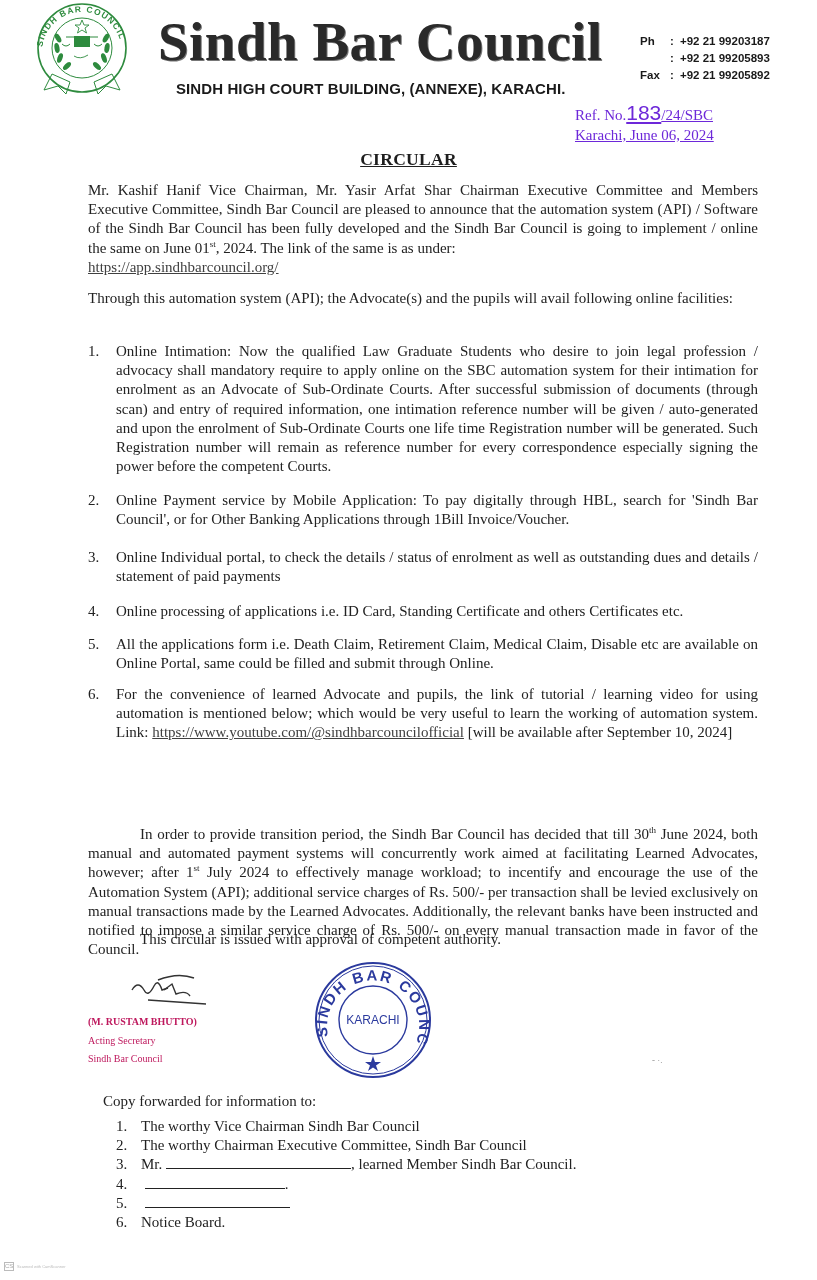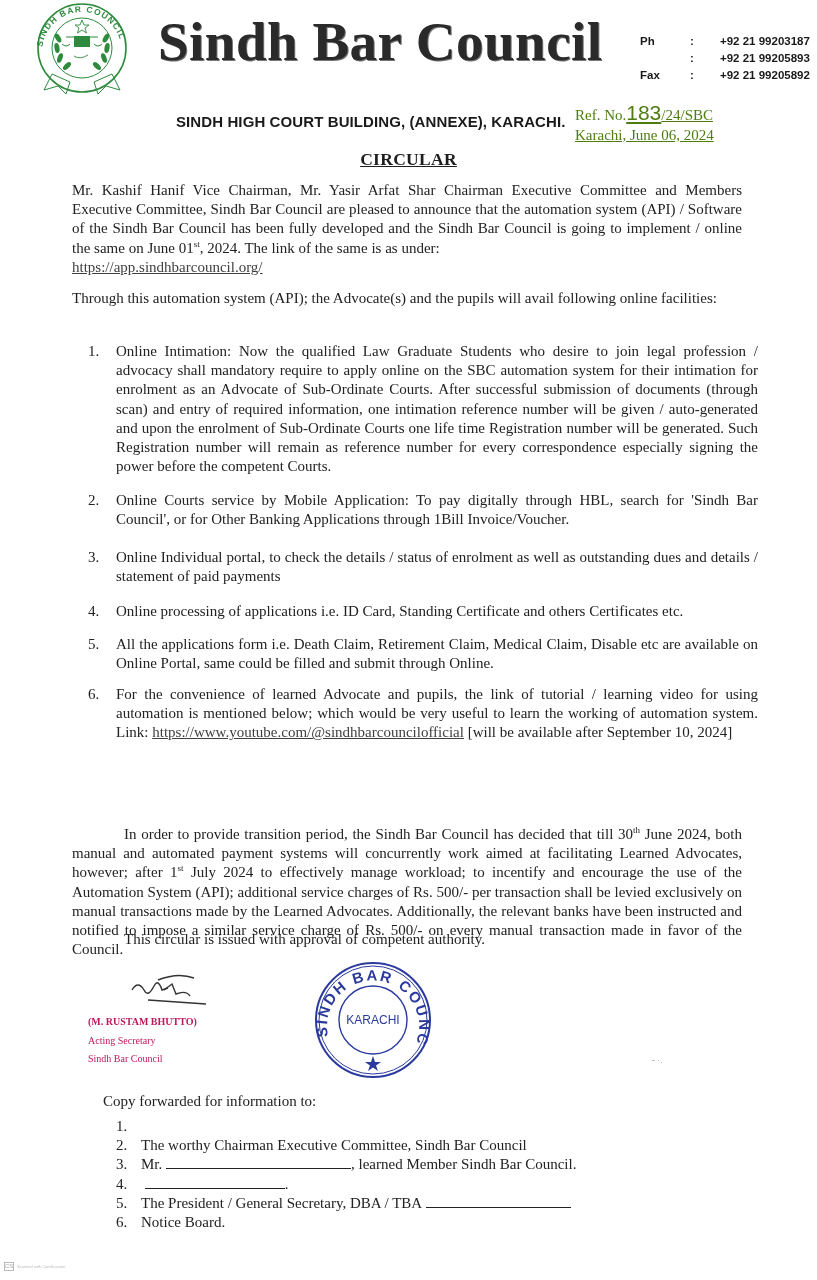--- a/index.html
+++ b/index.html
@@ -1,33 +1,33 @@
 <!DOCTYPE html>
 <html><head>
 <meta charset="utf-8">
 <style>
   * { box-sizing: border-box; margin: 0; padding: 0; }
   html, body { width: 817px; height: 1280px; background: #ffffff; overflow: hidden; }
   body { position: relative; font-family: "Liberation Serif", serif; color: #1e1e1e; }
 
   .logo { position: absolute; left: 22px; top: 0px; width: 118px; height: 100px; }
   .org-name { position: absolute; left: 158px; top: 14px; font-family: "Liberation Serif", serif; font-weight: bold; font-size: 55px; letter-spacing: 0.5px; color: #2a2a2a; line-height: 1; text-shadow: 1px 1px 0 #777; white-space: nowrap; }
-  .org-address { position: absolute; left: 176px; top: 80px; font-family: "Liberation Sans", sans-serif; font-weight: bold; font-size: 15px; color: #1a1a1a; white-space: nowrap; letter-spacing: 0.1px; margin-top: 33px; }
+  .org-address { position: absolute; left: 176px; top: 80px; font-family: "Liberation Sans", sans-serif; font-weight: bold; font-size: 15px; color: #1a1a1a; white-space: nowrap; letter-spacing: 0.1px; }
   .contacts { position: absolute; left: 640px; top: 33px; font-family: "Liberation Sans", sans-serif; font-weight: bold; font-size: 11.5px; line-height: 17px; color: #1a1a1a; }
-  .contacts .row { display: flex; white-space: nowrap; gap: 20px; }
+  .contacts .row { display: flex; white-space: nowrap; }
   .contacts .lbl { display: inline-block; width: 30px; }
   .contacts .sep { display: inline-block; width: 10px; }
 
-  .ref { position: absolute; left: 575px; top: 103px; font-size: 15px; line-height: 20px; color: #4d7c0f; white-space: nowrap; }
+  .ref { position: absolute; left: 575px; top: 103px; font-size: 15px; line-height: 20px; color: #6d28d9; white-space: nowrap; }
   .ref .u { text-decoration: underline; }
   .ref .num { font-family: "Liberation Sans", sans-serif; font-size: 21px; font-weight: normal; text-decoration: underline; }
 
   .title { position: absolute; left: 0; width: 817px; top: 149px; text-align: center; font-weight: bold; font-size: 17.5px; text-decoration: underline; letter-spacing: 0.3px; }
 
-  .para { position: absolute; left: 72px; width: 670px; font-size: 15px; line-height: 19.2px; text-align: justify; color: #222; }
+  .para { position: absolute; left: 88px; width: 670px; font-size: 15px; line-height: 19.2px; text-align: justify; color: #222; }
   .para a, .link { color: #404040; text-decoration: underline; }
   sup { font-size: 9px; line-height: 0; }
 
   .facilities { position: absolute; left: 88px; width: 670px; }
   .fac-item { position: absolute; left: 0; width: 670px; display: flex; font-size: 15px; line-height: 19.2px; color: #222; }
   .fac-num { width: 28px; flex: none; }
   .fac-text { flex: 1; text-align: justify; }
 
   .indent { text-indent: 52px; }
 
@@ -115,21 +115,21 @@
 
 <div class="para" style="top:289px;">Through this automation system (API); the Advocate(s) and the pupils will avail following online facilities:</div>
 
 <div class="facilities">
   <div class="fac-item" style="top:342px;">
     <span class="fac-num">1.</span>
     <span class="fac-text">Online Intimation: Now the qualified Law Graduate Students who desire to join legal profession / advocacy shall mandatory require to apply online on the SBC automation system for their intimation for enrolment as an Advocate of Sub-Ordinate Courts. After successful submission of documents (through scan) and entry of required information, one intimation reference number will be given / auto-generated and upon the enrolment of Sub-Ordinate Courts one life time Registration number will be generated. Such Registration number will remain as reference number for every correspondence especially signing the power before the competent Courts.</span>
   </div>
   <div class="fac-item" style="top:491px;">
     <span class="fac-num">2.</span>
-    <span class="fac-text">Online Courts service by Mobile Application: To pay digitally through HBL, search for 'Sindh Bar Council', or for Other Banking Applications through 1Bill Invoice/Voucher.</span>
+    <span class="fac-text">Online Payment service by Mobile Application: To pay digitally through HBL, search for 'Sindh Bar Council', or for Other Banking Applications through 1Bill Invoice/Voucher.</span>
   </div>
   <div class="fac-item" style="top:548px;">
     <span class="fac-num">3.</span>
     <span class="fac-text">Online Individual portal, to check the details / status of enrolment as well as outstanding dues and details / statement of paid payments</span>
   </div>
   <div class="fac-item" style="top:602px;">
     <span class="fac-num">4.</span>
     <span class="fac-text">Online processing of applications i.e. ID Card, Standing Certificate and others Certificates etc.</span>
   </div>
   <div class="fac-item" style="top:635px;">
@@ -176,33 +176,34 @@
   <text x="60" y="64" text-anchor="middle" font-family="Liberation Sans, sans-serif" font-size="12" fill="#2b3a9e">KARACHI</text>
   <polygon points="60,96 62,102 68,102 63,105.5 65,111 60,107.5 55,111 57,105.5 52,102 58,102" fill="#2b3a9e"></polygon>
 </svg>
 
 <div class="speck">- ·.</div>
 
 <div class="cc-heading">Copy forwarded for information to:</div>
 <div class="cc-list">
   <div class="cc-item">
     <span class="cc-num">1.</span>
+      <span>The worthy Vice Chairman Sindh Bar Council</span>
   </div>
   <div class="cc-item">
     <span class="cc-num">2.</span>
       <span>The worthy Chairman Executive Committee, Sindh Bar Council</span>
   </div>
   <div class="cc-item">
     <span class="cc-num">3.</span><span>Mr. </span>&nbsp;<span class="blank" style="width:185px;"></span><span>, learned Member Sindh Bar Council.</span>
   </div>
   <div class="cc-item">
     <span class="cc-num">4.</span>&nbsp;<span class="blank" style="width:140px;"></span><span>.</span>
   </div>
   <div class="cc-item">
-    <span class="cc-num">5.</span><span>The President / General Secretary, DBA / TBA </span>&nbsp;<span class="blank" style="width:145px;"></span>
+    <span class="cc-num">5.</span>&nbsp;<span class="blank" style="width:145px;"></span>
   </div>
   <div class="cc-item">
     <span class="cc-num">6.</span>
       <span>Notice Board.</span>
   </div>
 </div>
 
 <div class="scanner">
   <span class="cs">CS</span>
   <span>Scanned with CamScanner</span>

